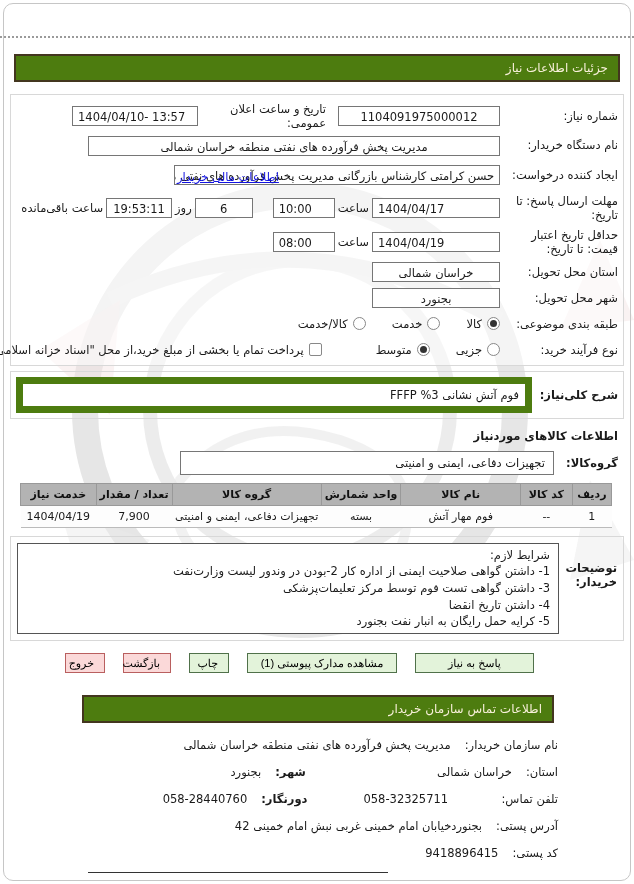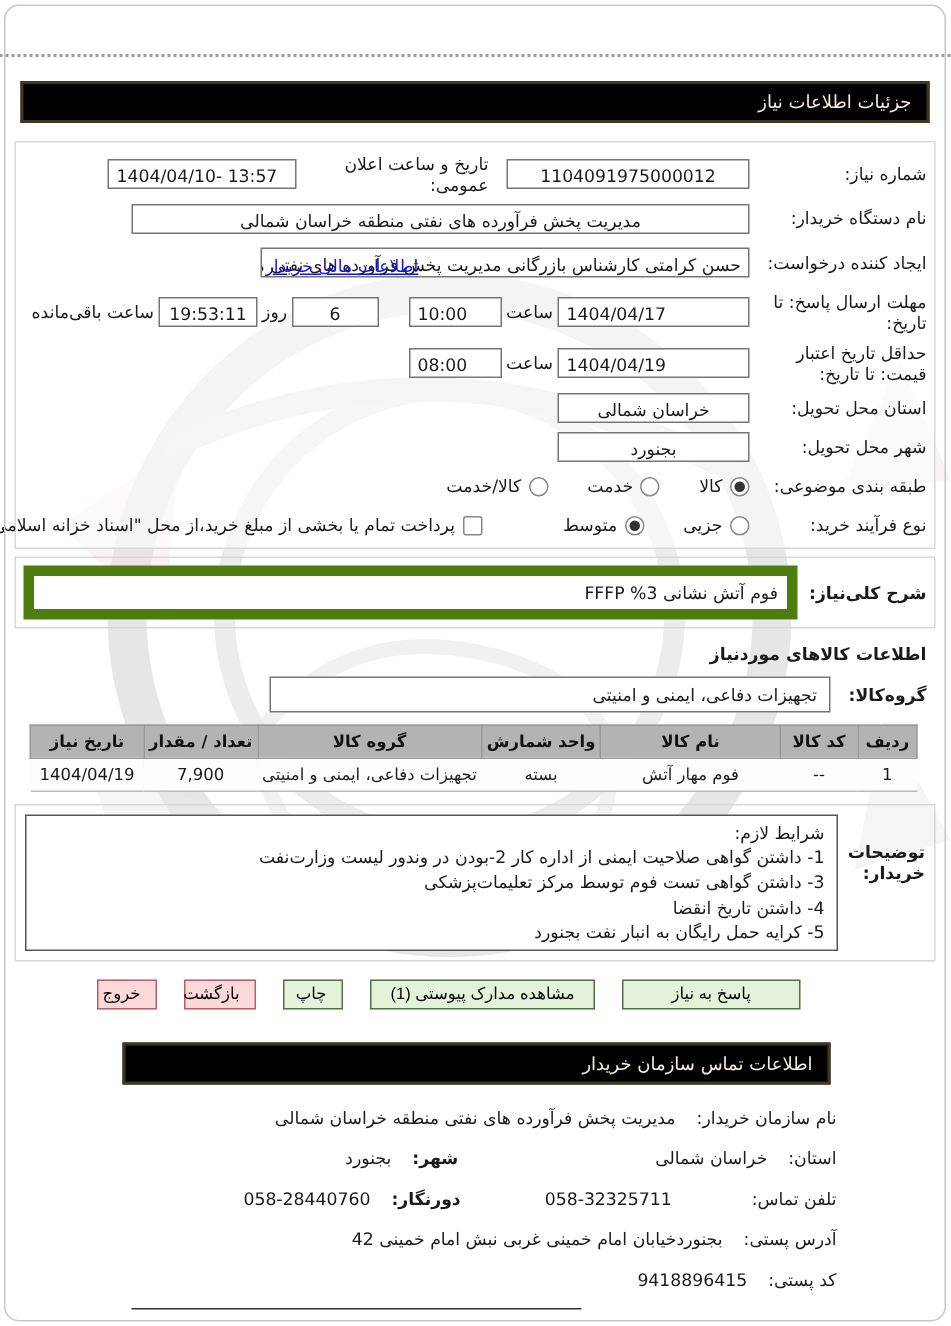--- a/index.html
+++ b/index.html
@@ -2,21 +2,21 @@
 <html lang="fa" dir="rtl"><head>
 <meta charset="utf-8">
 <style>
   html,body{margin:0;padding:0;}
   body{background:#fff;font-family:"DejaVu Sans","Liberation Sans",sans-serif;}
   .page{position:relative;width:634px;height:884px;overflow:hidden;background:#fff;font-size:11.5px;color:#1a1a1a;direction:rtl;}
   .frame{position:absolute;inset:3px;border:1px solid #c6c6c6;border-radius:10px;pointer-events:none;z-index:3;}
   .watermark{position:absolute;left:0;top:180px;z-index:0;opacity:.55;}
   .content{position:relative;z-index:1;}
   .dotted{margin-top:36px;border-top:2px dotted #9a9a9a;height:0;}
-  .goldbar{height:24px;line-height:24px;background:#000000;border:2px solid #43361f;color:#f8f0da;font-size:12px;padding:0 10px;}
+  .goldbar{height:24px;line-height:24px;background:#4d7c0f;border:2px solid #43361f;color:#f8f0da;font-size:12px;padding:0 10px;}
   .bar1{margin:16px 14px 0 14px;}
   .bar2{margin:22px 80px 0 82px;}
   .section-box{margin:12px 10px 0 10px;border:1px solid #d8d8d8;background:rgba(255,255,255,.55);padding:7px 5px 3px 5px;}
   .frow{display:flex;align-items:center;margin-bottom:5px;min-height:21px;}
   .flabel{width:118px;flex:0 0 118px;text-align:right;line-height:1.25;}
   .vbox{border:1px solid #767676;background:#fff;height:20px;line-height:20px;padding:0 5px;box-sizing:border-box;overflow:hidden;white-space:nowrap;}
   .num{direction:ltr;text-align:left;}
   .center{text-align:center;}
   .w-need{width:162px;}
   .w-ann-label{width:128px;flex:0 0 128px;text-align:right;}
@@ -26,21 +26,21 @@
   .w-date{width:128px;}
   .w-time{width:62px;}
   .w-days{width:58px;}
   .w-remain{width:66px;}
   .w-prov{width:128px;}
   .sep-label{margin:0 3px;}
   .fin-link{position:absolute;left:2px;top:1px;color:#1414e0;text-decoration:underline;background:transparent;cursor:pointer;}
   .radio{width:11px;height:11px;border:1px solid #888;border-radius:50%;background:#fff;display:inline-block;position:relative;flex:0 0 11px;}
   .radio.on::after{content:"";position:absolute;inset:2px;background:#333;border-radius:50%;}
   .checkbox{width:11px;height:11px;border:1px solid #888;background:#fff;border-radius:2px;display:inline-block;flex:0 0 11px;}
-  .opt{display:flex;align-items:flex-end;gap:5px;margin-left:26px;}
+  .opt{display:flex;align-items:flex-start;gap:5px;margin-left:26px;}
   .opt .olabel{white-space:nowrap;}
   .desc-box{margin:5px 10px 0 10px;border:1px solid #d8d8d8;padding:5px;display:flex;align-items:center;}
   .desc-label{font-weight:bold;width:86px;flex:0 0 86px;}
   .desc-input{flex:1;border:7px solid #4d7c0f;height:22px;line-height:22px;padding:0 6px;background:#fff;white-space:nowrap;overflow:hidden;}
   .goods-title{font-weight:bold;margin:10px 16px 0 0;}
   .group-row{display:flex;align-items:center;margin:8px 16px 0 0;}
   .group-label{font-weight:bold;width:64px;flex:0 0 64px;}
   .group-box{width:356px;border:1px solid #767676;height:22px;line-height:22px;padding:0 8px;background:#fff;white-space:nowrap;overflow:hidden;}
   table.goods{border-collapse:collapse;margin:8px 22px 0 20px;width:592px;font-size:11px;}
   table.goods th{background:#b3b3b3;color:#111;font-weight:bold;border:1px solid #999;height:21px;padding:0 3px;white-space:nowrap;}
@@ -183,21 +183,21 @@
 
     <table class="goods">
       <thead>
         <tr>
           <th style="width:36px">ردیف</th>
           <th style="width:56px">کد کالا</th>
           <th style="width:172px">نام کالا</th>
           <th style="width:66px">واحد شمارش</th>
           <th style="width:130px">گروه کالا</th>
           <th style="width:56px">تعداد / مقدار</th>
-          <th style="width:76px">تاریخ نیاز</th>
+          <th style="width:76px">خدمت نیاز</th>
         </tr>
       </thead>
       <tbody>
         <tr>
           <td>1</td>
           <td>--</td>
           <td>فوم مهار آتش</td>
           <td>بسته</td>
           <td>تجهیزات دفاعی، ایمنی و امنیتی</td>
           <td class="num">7,900</td>

